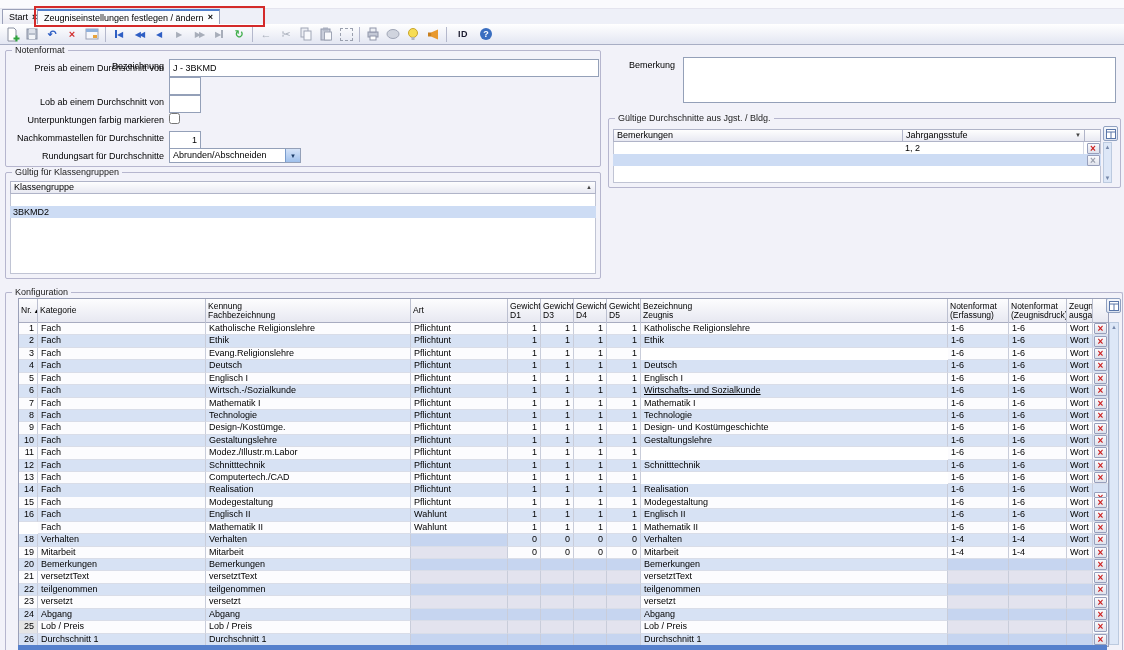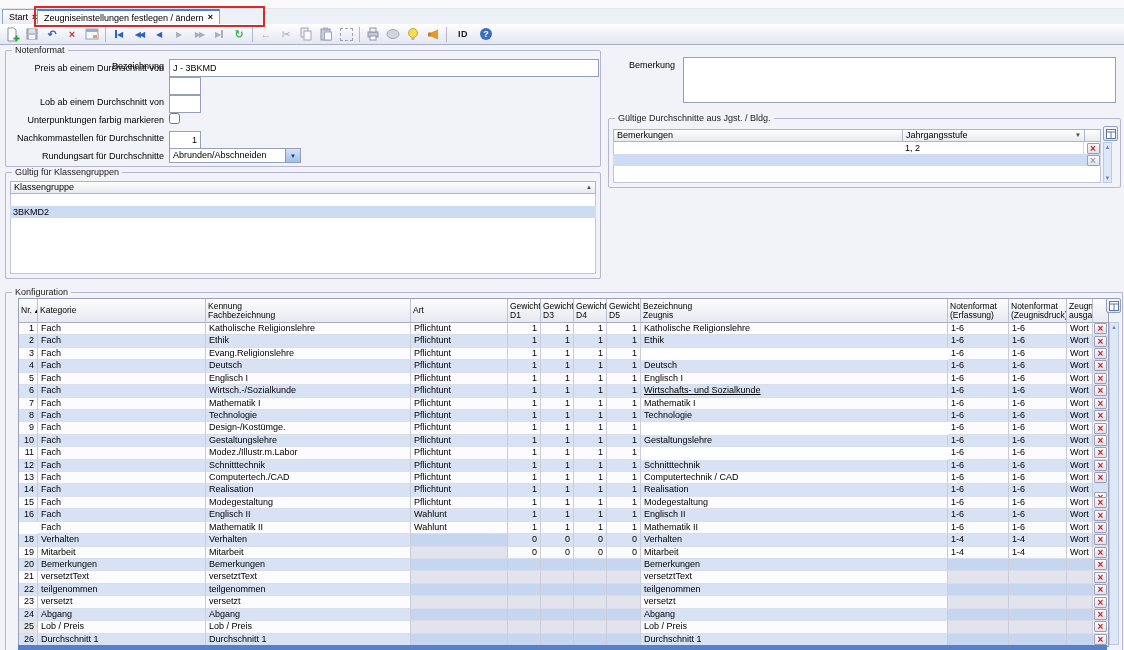--- a/index.html
+++ b/index.html
@@ -453,20 +453,21 @@
       </div>
       <div class="krow" style="top: 123.384px; height: 12.423px;">
         <div class="kcell" style="left: 0px; width: 19px; background: rgb(252, 252, 254); text-align: right;">9</div>
         <div class="kcell" style="left: 19px; width: 168px; background: rgb(252, 252, 254);">Fach</div>
         <div class="kcell" style="left: 187px; width: 205px; background: rgb(252, 252, 254);">Design-/Kostümge.</div>
         <div class="kcell" style="left: 392px; width: 97px; background: rgb(252, 252, 254);">Pflichtunt</div>
         <div class="kcell" style="left: 489px; width: 33px; background: rgb(252, 252, 254); text-align: right;">1</div>
         <div class="kcell" style="left: 522px; width: 33px; background: rgb(252, 252, 254); text-align: right;">1</div>
         <div class="kcell" style="left: 555px; width: 33px; background: rgb(252, 252, 254); text-align: right;">1</div>
         <div class="kcell" style="left: 588px; width: 34px; background: rgb(252, 252, 254); text-align: right;">1</div>
+        <div class="kcell" style="left: 622px; width: 307px; background: rgb(252, 252, 254);">Design- und Kostümgeschichte</div>
         <div class="kcell" style="left: 929px; width: 61px; background: rgb(252, 252, 254);">1-6</div>
         <div class="kcell" style="left: 990px; width: 58px; background: rgb(252, 252, 254);">1-6</div>
         <div class="kcell" style="left: 1048px; width: 26px; background: rgb(252, 252, 254);">Wort</div>
         <div class="kxcell" style="left: 1074px; width: 15px; background: rgb(252, 252, 254);">
           <div class="xbtn">×</div>
         </div>
       </div>
       <div class="krow" style="top: 135.807px; height: 12.423px;">
         <div class="kcell" style="left: 0px; width: 19px; background: rgb(215, 226, 244); text-align: right;">10</div>
         <div class="kcell" style="left: 19px; width: 168px; background: rgb(215, 226, 244);">Fach</div>
@@ -519,21 +520,20 @@
       </div>
       <div class="krow" style="top: 173.076px; height: 12.423px;">
         <div class="kcell" style="left: 0px; width: 19px; background: rgb(252, 252, 254); text-align: right;">13</div>
         <div class="kcell" style="left: 19px; width: 168px; background: rgb(252, 252, 254);">Fach</div>
         <div class="kcell" style="left: 187px; width: 205px; background: rgb(252, 252, 254);">Computertech./CAD</div>
         <div class="kcell" style="left: 392px; width: 97px; background: rgb(252, 252, 254);">Pflichtunt</div>
         <div class="kcell" style="left: 489px; width: 33px; background: rgb(252, 252, 254); text-align: right;">1</div>
         <div class="kcell" style="left: 522px; width: 33px; background: rgb(252, 252, 254); text-align: right;">1</div>
         <div class="kcell" style="left: 555px; width: 33px; background: rgb(252, 252, 254); text-align: right;">1</div>
         <div class="kcell" style="left: 588px; width: 34px; background: rgb(252, 252, 254); text-align: right;">1</div>
-        <div class="kcell" style="left: 622px; width: 307px; background: rgb(252, 252, 254);">Computertechnik / CAD</div>
         <div class="kcell" style="left: 929px; width: 61px; background: rgb(252, 252, 254);">1-6</div>
         <div class="kcell" style="left: 990px; width: 58px; background: rgb(252, 252, 254);">1-6</div>
         <div class="kcell" style="left: 1048px; width: 26px; background: rgb(252, 252, 254);">Wort</div>
         <div class="kxcell" style="left: 1074px; width: 15px; background: rgb(252, 252, 254);">
           <div class="xbtn">×</div>
         </div>
       </div>
       <div class="krow" style="top: 185.499px; height: 28px;">
         <div class="kcell" style="left: 0px; width: 19px; background: rgb(215, 226, 244); text-align: right;">14</div>
         <div class="kcell" style="left: 19px; width: 168px; background: rgb(215, 226, 244);">Fach</div>

